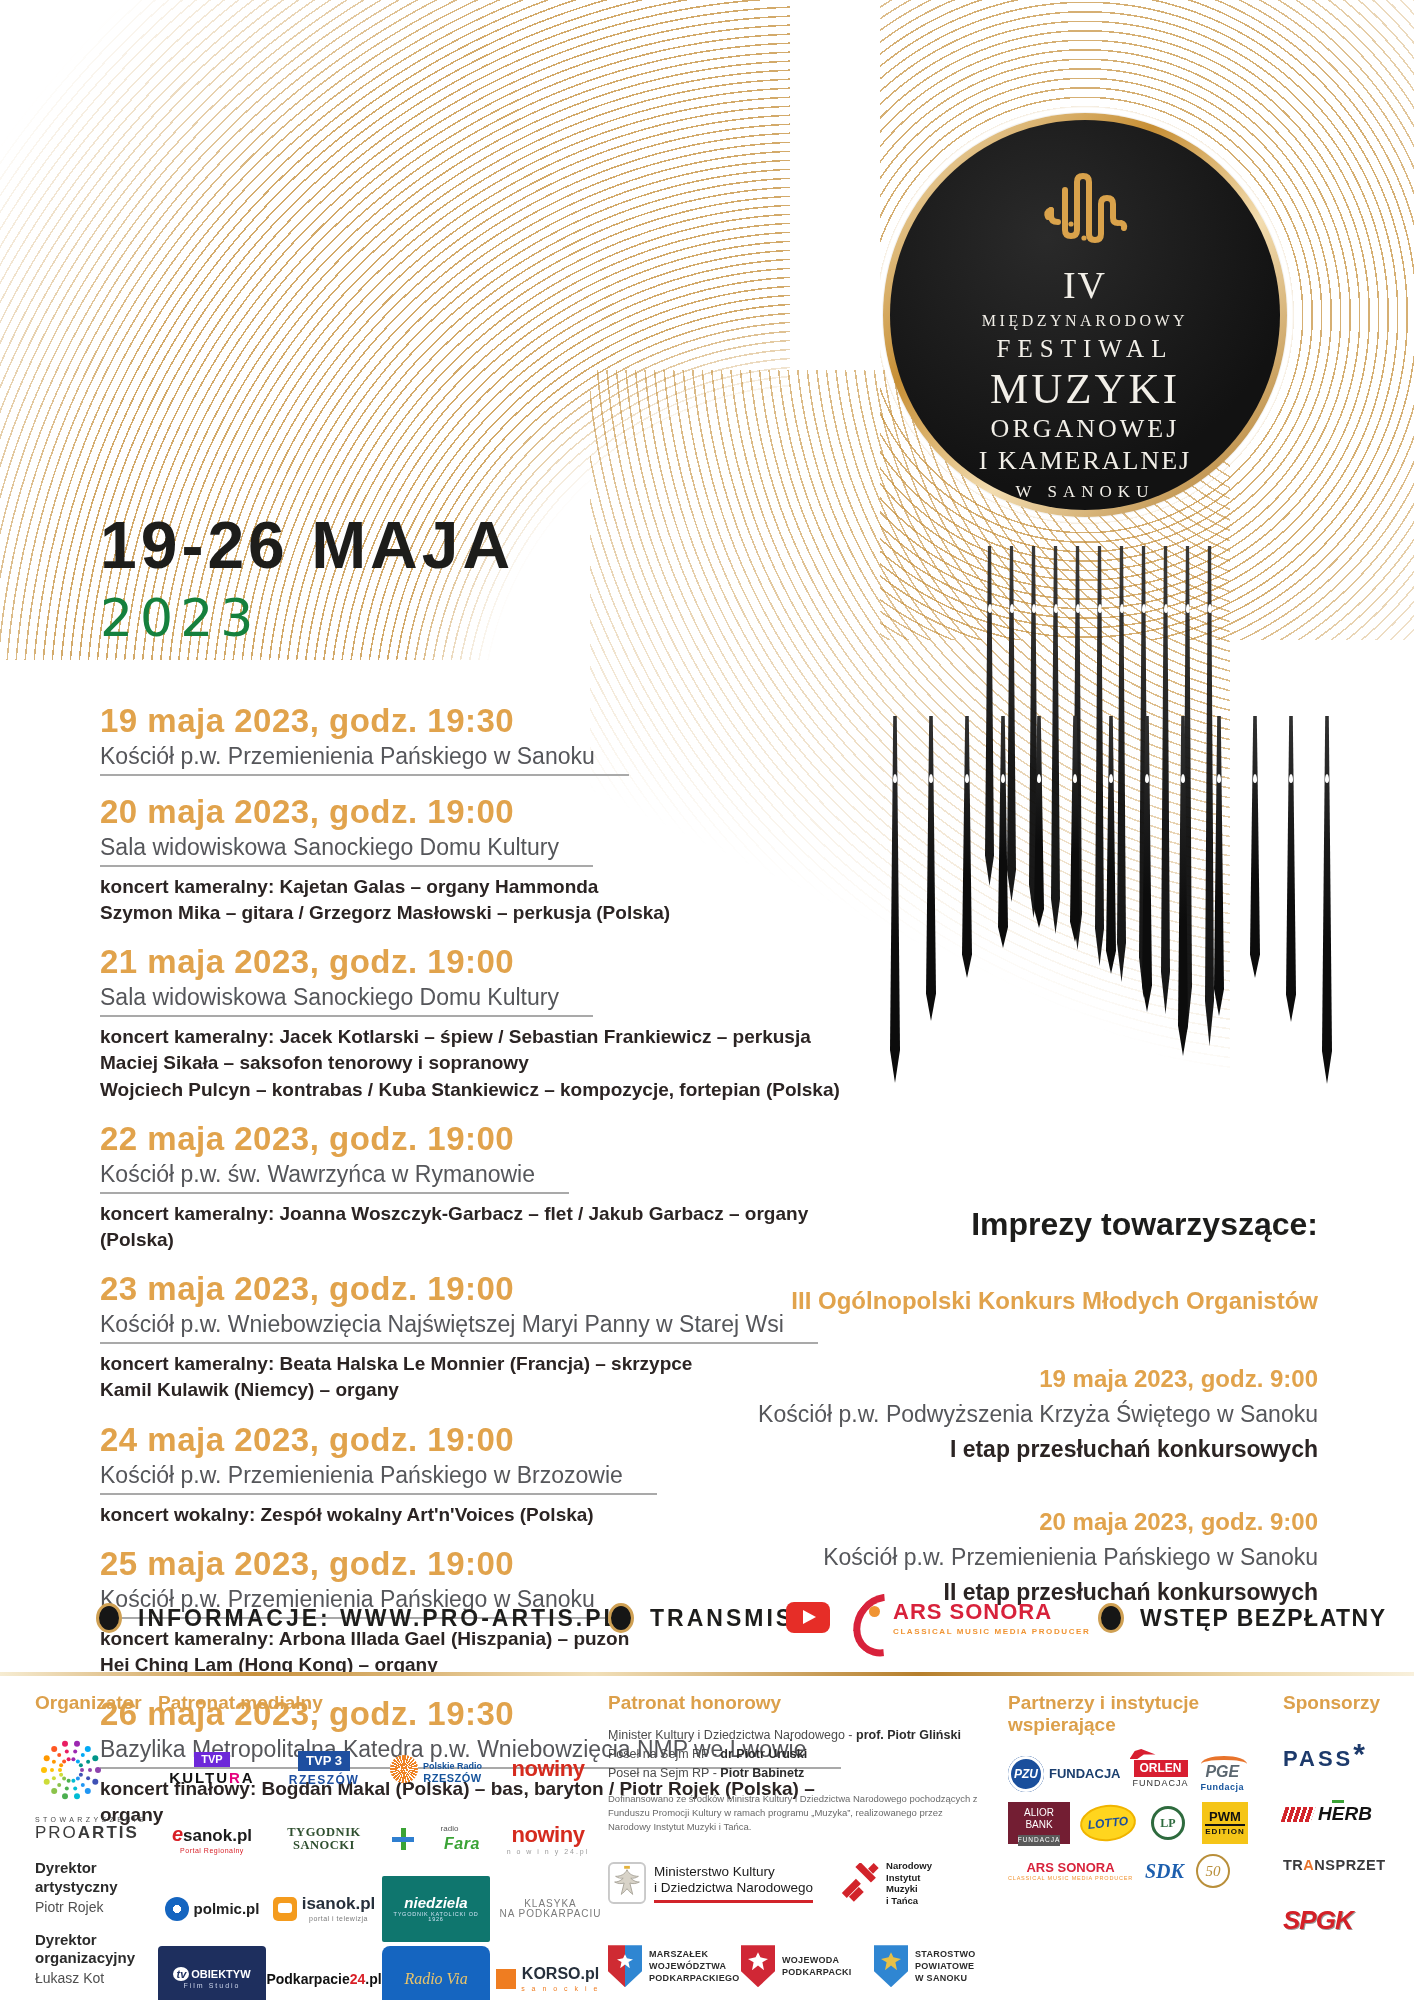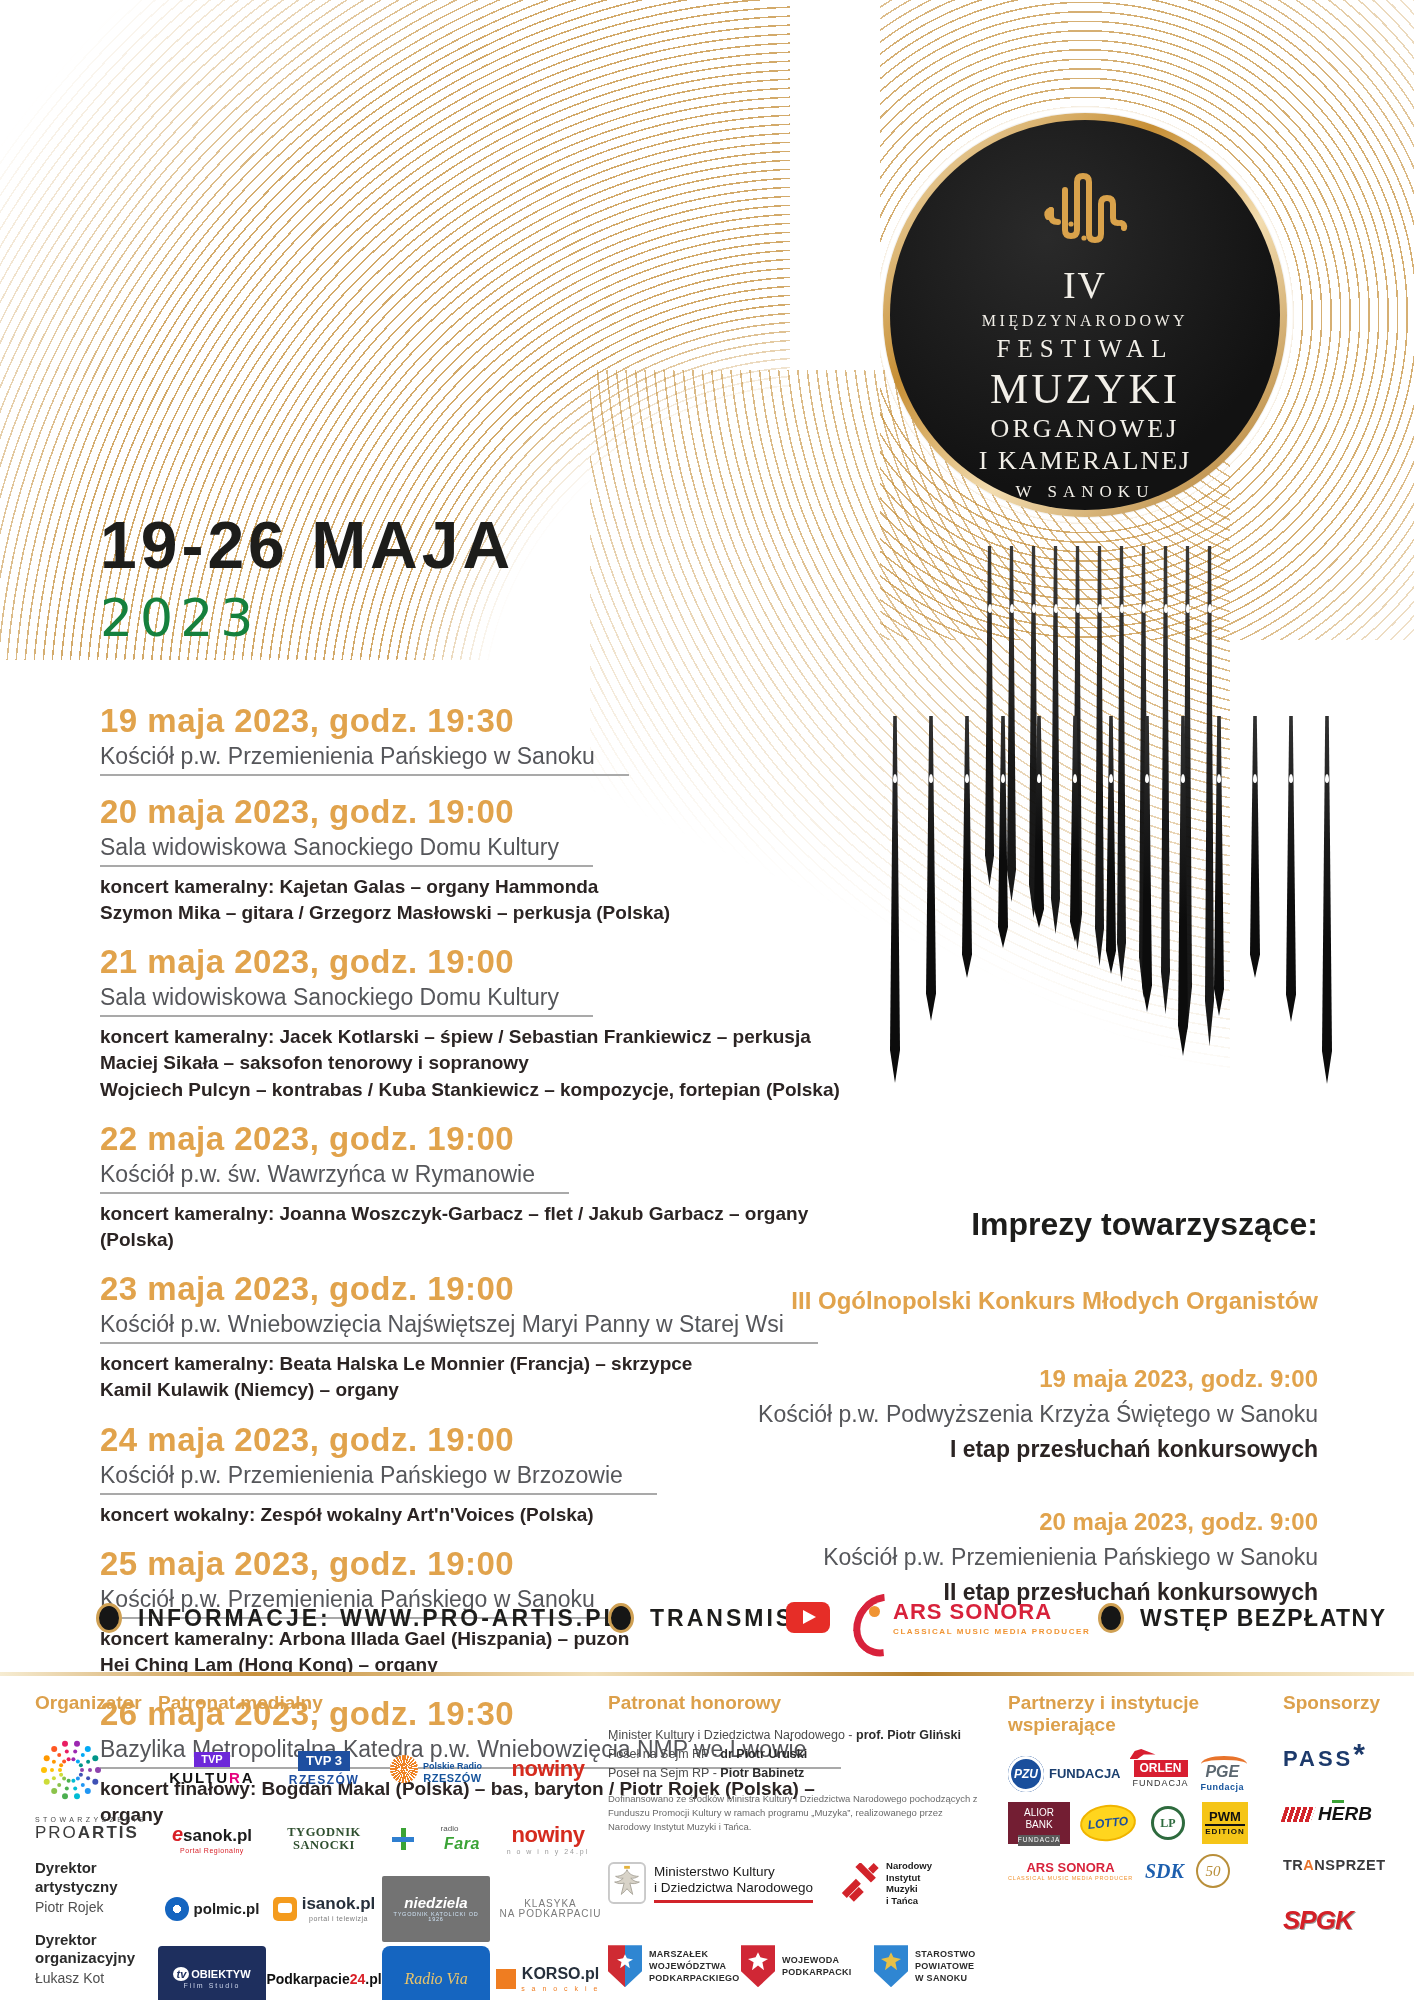--- a/index.html
+++ b/index.html
@@ -122,21 +122,21 @@
   .fara .mark{width:22px;height:22px;flex:none;position:relative;}
   .fara .mark::before{content:"";position:absolute;left:9px;top:0;width:5px;height:22px;background:#3aa335;}
   .fara .mark::after{content:"";position:absolute;left:0;top:9px;width:22px;height:5px;background:#2f7fd0;}
   .fara .txt{font-size:8px;color:#555;}
   .fara .sub{font-size:16px;font-weight:800;color:#3aa335;font-style:italic;margin-left:25px;}
   .polmic .mark{width:24px;height:24px;border-radius:50%;background:radial-gradient(circle,#fff 0 4px,#1565c0 4px);flex:none;}
   .polmic .txt{font-size:15px;font-weight:800;color:#222;}
   .isanok .mark{width:24px;height:24px;border-radius:5px;background:#f49b1d;position:relative;flex:none;}
   .isanok .mark::after{content:"";position:absolute;left:5px;top:6px;width:14px;height:10px;border-radius:3px;background:#fff;}
   .isanok .txt{font-size:17px;font-weight:800;color:#26303c;}
-  .niedziela{background:#737373;border-radius:2px;padding:5px 7px;}
+  .niedziela{background:#0f766e;border-radius:2px;padding:5px 7px;}
   .niedziela .txt{color:#fff;font-weight:800;font-style:italic;font-size:15px;}
   .niedziela .sub{color:#cfe3f5;font-size:5.5px;letter-spacing:.8px;margin-top:1px;}
   .klasyka .mark{font-size:20px;color:#555;flex:none;}
   .klasyka .txt{font-size:10px;color:#7a7a7a;letter-spacing:1px;white-space:pre-line;}
   .obiektyw{background:#1e2f5e;border-radius:4px;padding:4px 8px;}
   .obiektyw .txt{color:#fff;font-weight:800;font-size:11px;}
   .obiektyw .txt .ac{background:#fff;color:#1e2f5e;border-radius:50%;padding:1px 3px;font-style:italic;margin-right:2px;}
   .obiektyw .sub{color:#cdd6ea;font-size:7px;letter-spacing:2px;}
   .podk24 .txt{font-size:14px;font-weight:800;color:#111;}
   .podk24 .txt .ac{color:#d81f26;}

